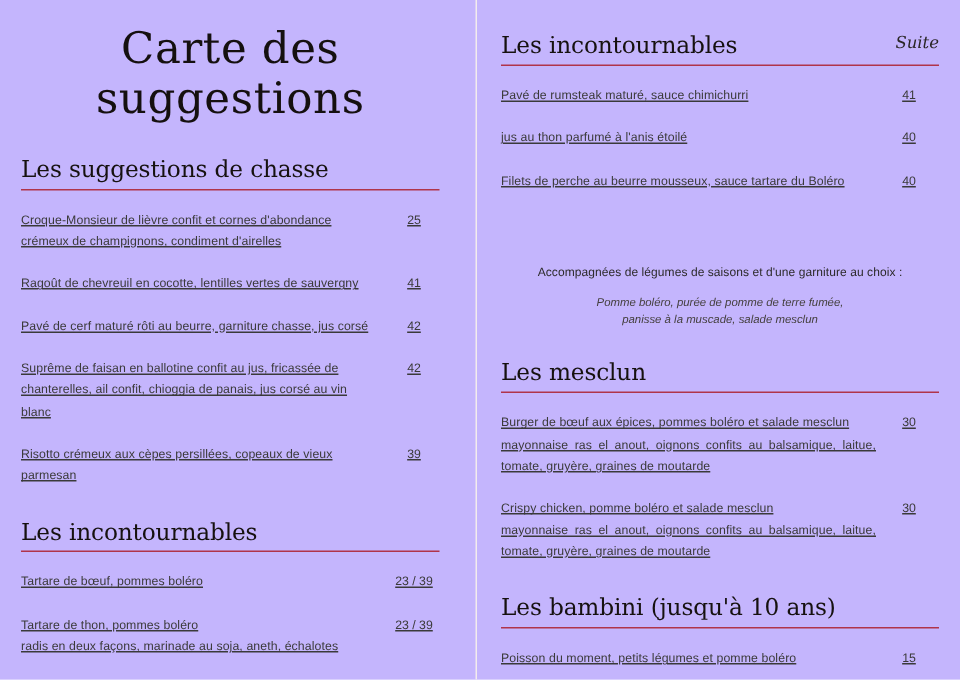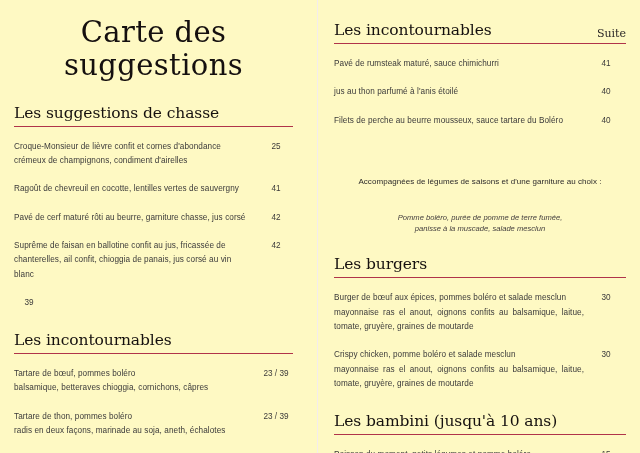--- a/index.html
+++ b/index.html
@@ -15,21 +15,21 @@
     color: #3a3a3a;
     position: relative;
   }
 
   .menu-page {
     width: 640px;
     height: 453px;
     display: flex;
     box-sizing: border-box;
     position: relative;
-    background: #fef9c3;
+    background: #c4b5fd;
   }
 
   .column-divider {
     position: absolute;
     left: 317px;
     top: 0;
     width: 1px;
     height: 453px;
     background: #f3eced;
   }
@@ -54,49 +54,51 @@
     padding-top: 16px;
     line-height: 1.15;
   }
 
   
   .section {
     margin-top: 22px;
   }
   .section-head {
     display: flex;
-    align-items: flex-end;
+    align-items: flex-start;
     justify-content: space-between;
     border-bottom: 1.3px solid #b0344a;
     padding-bottom: 3px;
   }
   .section-title {
     font-family: "DejaVu Serif", "Liberation Serif", serif;
     font-weight: 400;
     font-size: 15.5px;
     letter-spacing: -0.1px;
     color: #16110f;
     line-height: 1.15;
     white-space: nowrap;
   }
   .section-suffix {
     font-family: "DejaVu Serif", "Liberation Serif", serif;
+    font-style: italic;
     font-size: 11px;
     color: #2a2626;
     padding-left: 8px;
   }
 
   
   .items { margin-top: 13px; }
 
   .item {
     display: flex;
     align-items: flex-start;
     justify-content: space-between;
     margin-bottom: 14px;
+    text-decoration: underline;
   }
   .item:last-child { margin-bottom: 0; }
 
   .item-text { flex: 1 1 auto; padding-right: 10px; }
 
   .item-name {
     font-size: 8.2px;
     line-height: 1.75;
     color: #3b3a3a;
     letter-spacing: 0.07px;
@@ -130,21 +132,21 @@
   }
   .note-heading {
     font-size: 8px;
     font-weight: normal;
     color: #2c2a2a;
     line-height: 1.7;
     letter-spacing: 0.05px;
     margin-top: 47px;
   }
   .note-lines {
-    margin-top: 24px;
+    margin-top: 8px;
     font-size: 7.6px;
     font-style: italic;
     color: #45403f;
     line-height: 1.45;
   }
 </style>
 </head>
 <body>
 
 <div class="menu-page">
@@ -186,36 +188,39 @@
 
         <div class="item">
           <div class="item-text">
             <div class="item-name">Suprême de faisan en ballotine confit au jus, fricassée de</div>
             <div class="item-desc">chanterelles, ail confit, chioggia de panais, jus corsé au vin blanc</div>
           </div>
           <div class="item-price">42</div>
         </div>
 
         <div class="item">
+          <div class="item-text">
+            <div class="item-name">Risotto crémeux aux cèpes persillées, copeaux de vieux parmesan</div>
+            <div class="item-desc"></div>
+          </div>
           <div class="item-price">39</div>
         </div>
 
       </div>
     </div>
 
     <div class="section">
       <div class="section-head">
         <div class="section-title">Les incontournables</div>
       </div>
       <div class="items">
 
         <div class="item">
           <div class="item-text">
             <div class="item-name">Tartare de bœuf, pommes boléro</div>
-            <div class="item-desc">balsamique, betteraves chioggia, cornichons, câpres</div>
           </div>
           <div class="item-price">23 / 39</div>
         </div>
 
         <div class="item">
           <div class="item-text">
             <div class="item-name">Tartare de thon, pommes boléro</div>
             <div class="item-desc">radis en deux façons, marinade au soja, aneth, échalotes</div>
           </div>
           <div class="item-price">23 / 39</div>
@@ -264,21 +269,21 @@
     <div class="note-block">
       <div class="note-heading">Accompagnées de légumes de saisons et d'une garniture au choix :</div>
       <div class="note-lines">
         <div>Pomme boléro, purée de pomme de terre fumée,</div>
         <div>panisse à la muscade, salade mesclun</div>
       </div>
     </div>
 
     <div class="section">
       <div class="section-head">
-        <div class="section-title">Les burgers</div>
+        <div class="section-title">Les mesclun</div>
       </div>
       <div class="items">
 
         <div class="item">
           <div class="item-text">
             <div class="item-name">Burger de bœuf aux épices, pommes boléro et salade mesclun</div>
             <div class="item-desc justify">mayonnaise ras el anout, oignons confits au balsamique, laitue, tomate, gruyère, graines de moutarde</div>
           </div>
           <div class="item-price">30</div>
         </div>

